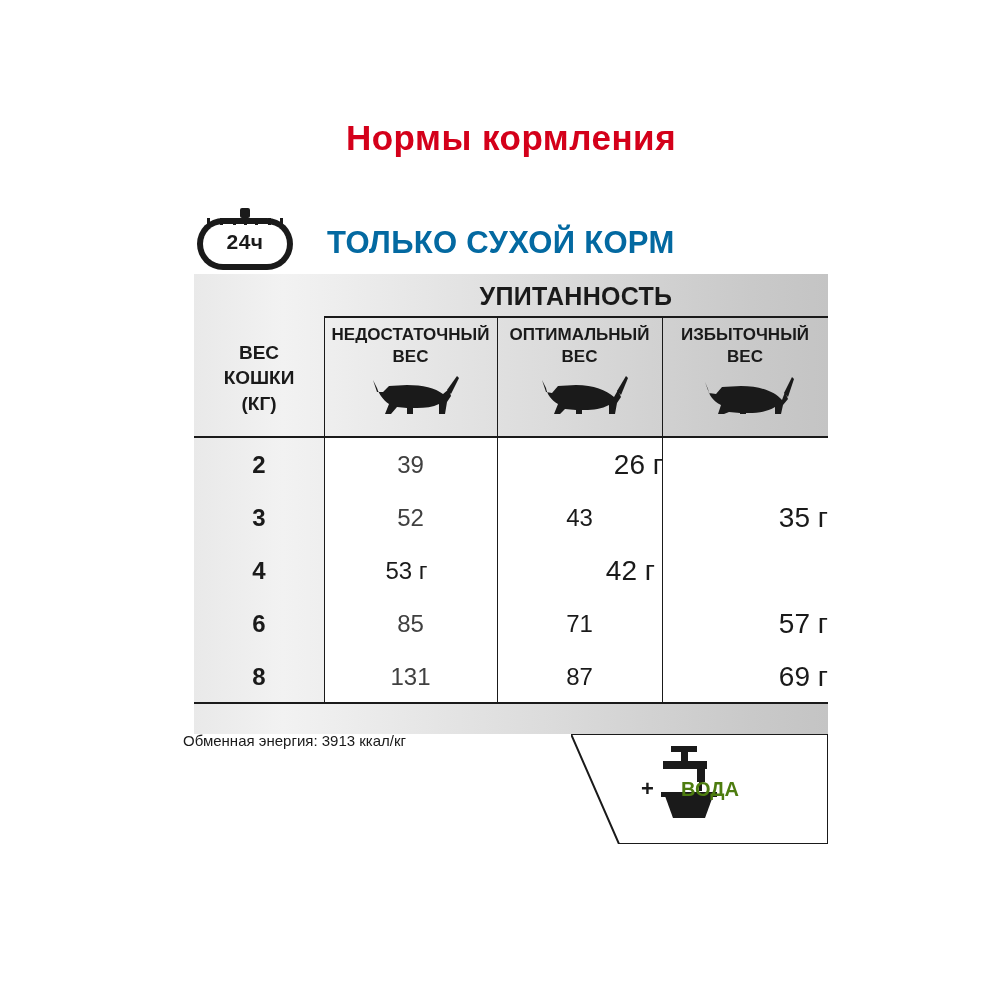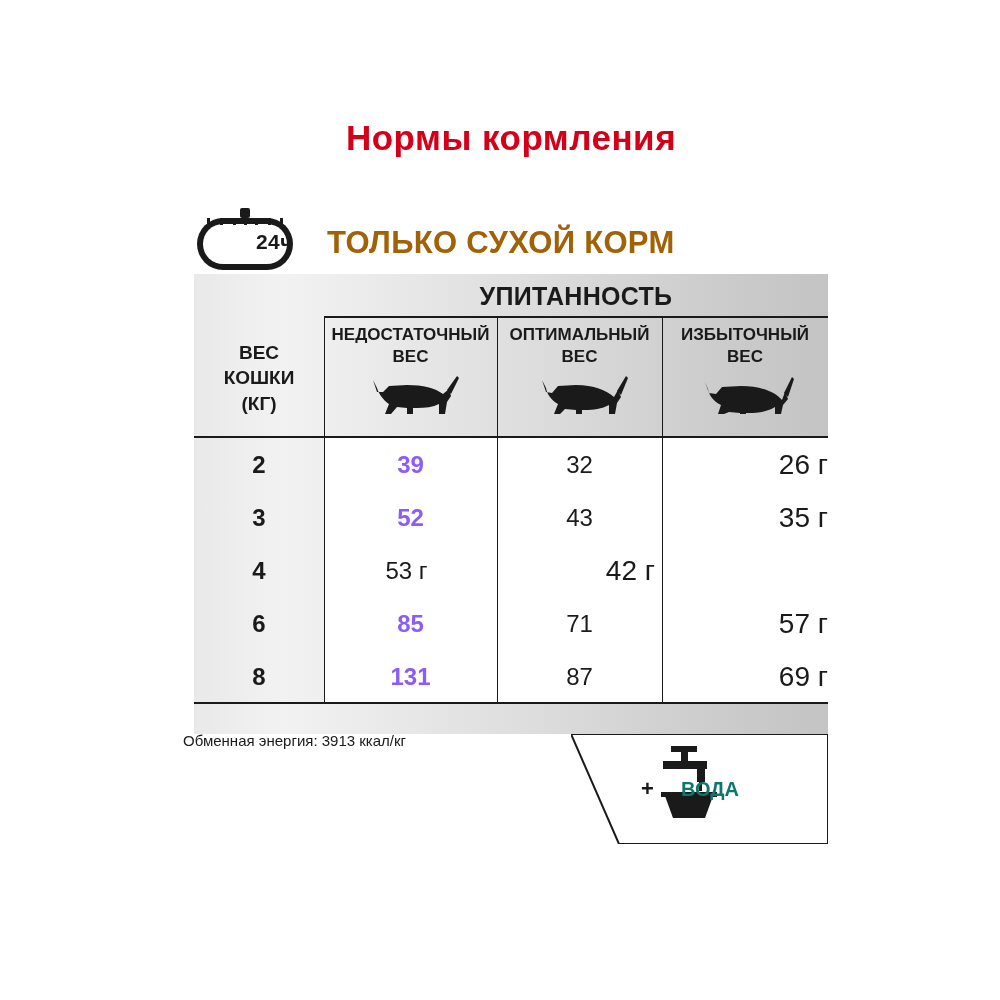--- a/index.html
+++ b/index.html
@@ -76,34 +76,34 @@
     top: 0px;
     width: 10px;
     height: 10px;
     background: #1a1a1a;
     border-radius: 2px;
   }
   .badge-24h .label {
     position: absolute;
     left: 0; top: 22px;
     width: 96px;
-    text-align: right;
+    text-align: center;
     font-size: 21px;
     font-weight: bold;
     color: #1a1a1a;
     letter-spacing: 0.5px;
   }
 
   .dry-title {
     position: absolute;
     left: 316px;
     top: 225px;
     font-size: 31px;
     font-weight: bold;
-    color: #a16207;
+    color: #0369a1;
     letter-spacing: 0.3px;
   }
 
   
   .table-wrap {
     position: absolute;
     left: 183px;
     top: 274px;
     width: 634px;
     height: 460px;
@@ -205,21 +205,21 @@
     display: flex;
     align-items: center;
   }
   .row .c-w {
     width: 130px;
     text-align: center;
     font-size: 24px;
     font-weight: bold;
     color: #1a1a1a;
   }
-  .row .c-1 { width: 173px; text-align: center; font-size: 24px; color: #8b5cf6; font-weight: bold; }
+  .row .c-1 { width: 173px; text-align: center; font-size: 24px; color: #404040; }
   .row .c-2 { width: 165px; text-align: center; font-size: 24px; color: #1a1a1a; }
   .row .c-3 { width: 166px; text-align: right; font-size: 28px; color: #1a1a1a; }
 
   .energy-note {
     position: absolute;
     left: 172px;
     top: 732px;
     font-size: 15px;
     color: #1a1a1a;
   }
@@ -231,21 +231,21 @@
     top: 734px;
     width: 257px;
     height: 110px;
   }
   .water-label {
     position: absolute;
     left: 110px;
     top: 44px;
     font-size: 20px;
     font-weight: bold;
-    color: #0f766e;
+    color: #4d7c0f;
   }
   .water-plus {
     position: absolute;
     left: 70px;
     top: 42px;
     font-size: 22px;
     font-weight: bold;
     color: #1a1a1a;
   }
 </style>
@@ -330,21 +330,20 @@
     <div class="hline-thick" style="left:0px; top:428px; width:634px;"></div>
 
     <div class="vline" style="left:130px; top:42px; height:386px;"></div>
     <div class="vline" style="left:303px; top:44px; height:384px;"></div>
     <div class="vline" style="left:468px; top:44px; height:384px;"></div>
 
     <div class="rows">
       <div class="row">
         <div class="c-w">2</div>
         <div class="c-1">39</div>
-        <div class="c-2">32</div>
         <div class="c-3">26 г</div>
       </div>
       <div class="row">
         <div class="c-w">3</div>
         <div class="c-1">52</div>
         <div class="c-2">43</div>
         <div class="c-3">35 г</div>
       </div>
       <div class="row">
         <div class="c-w">4</div>

